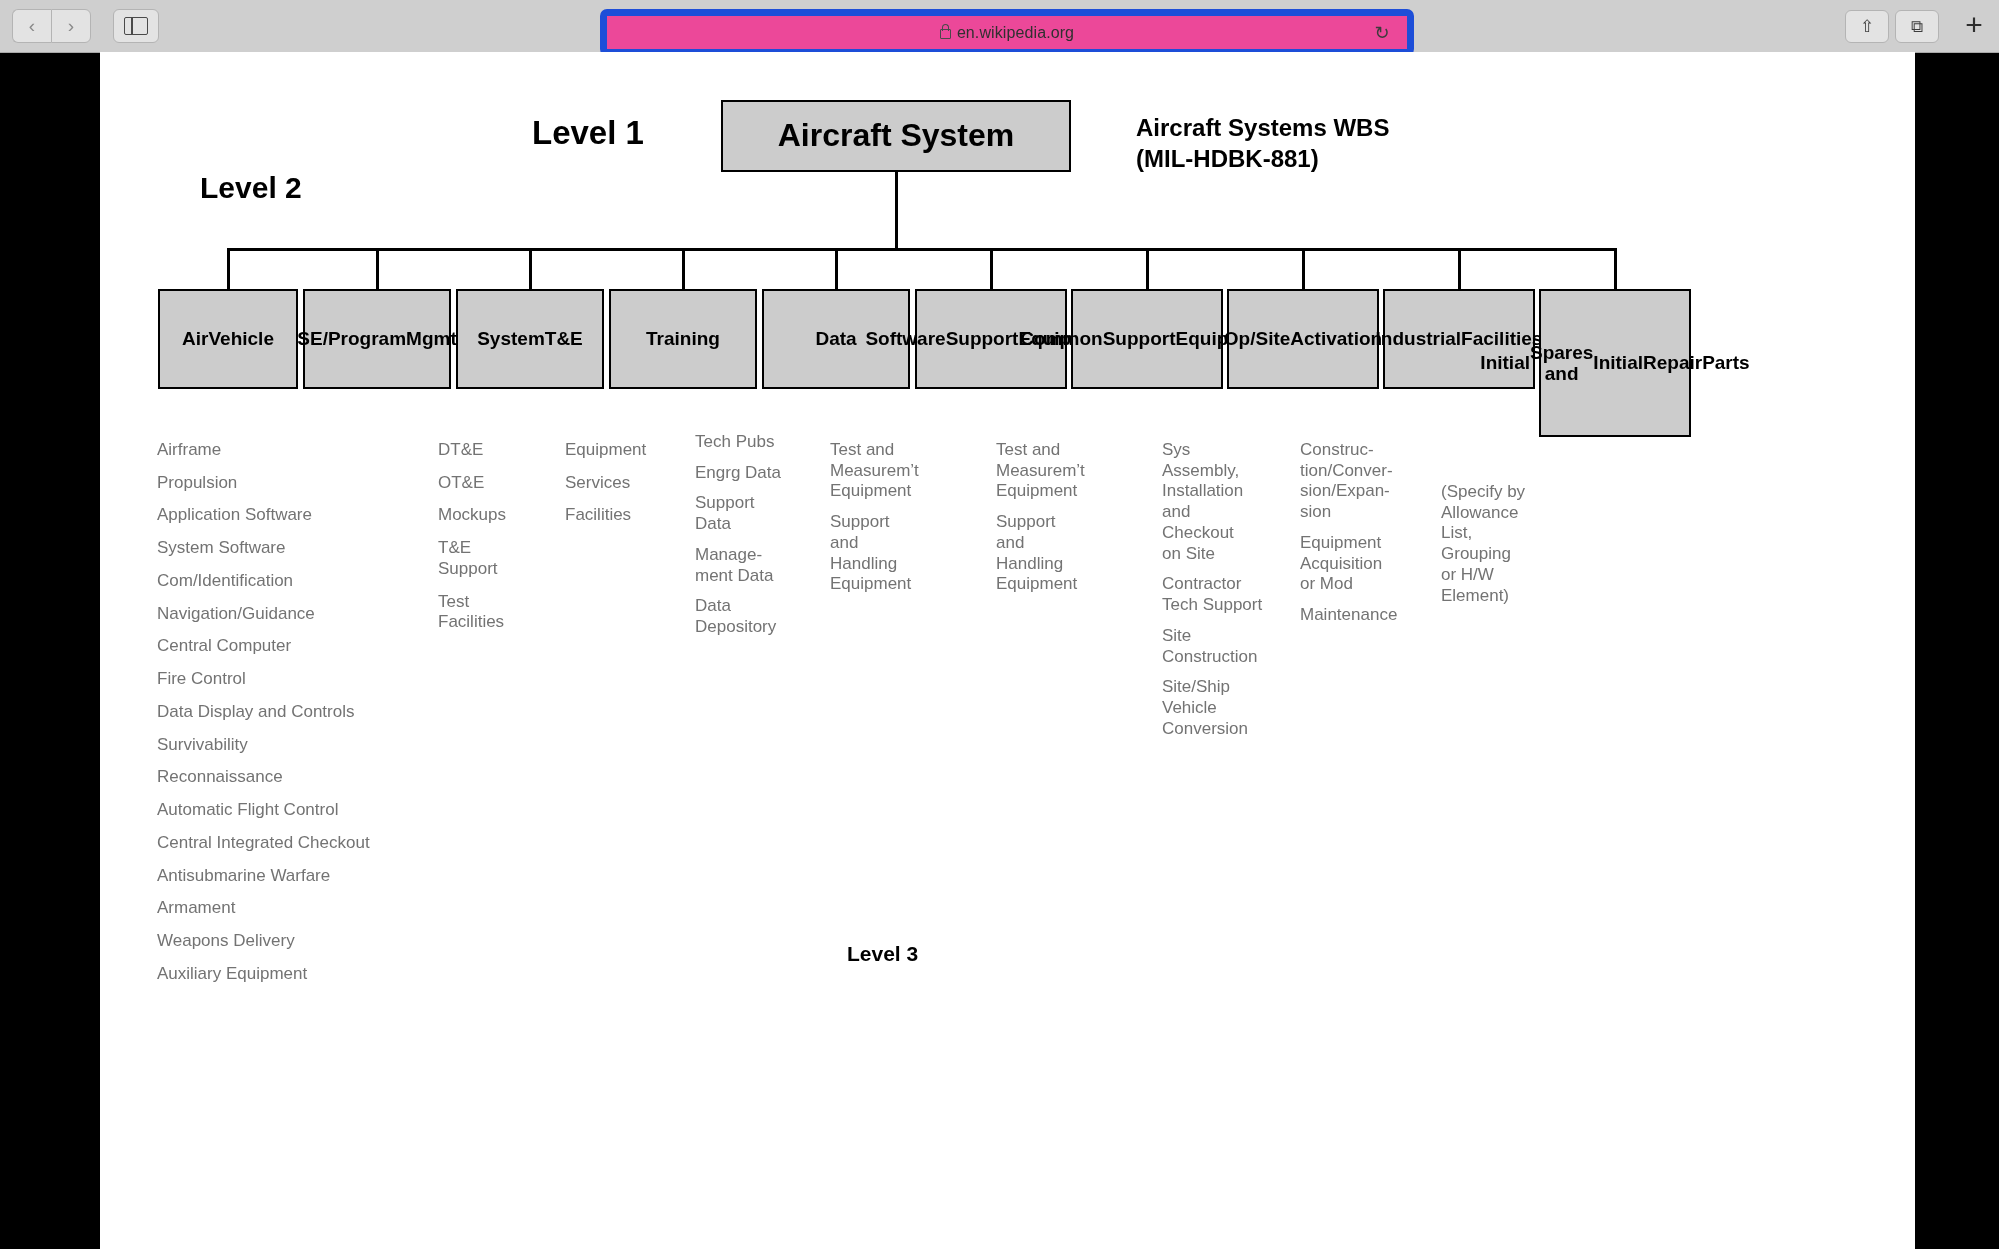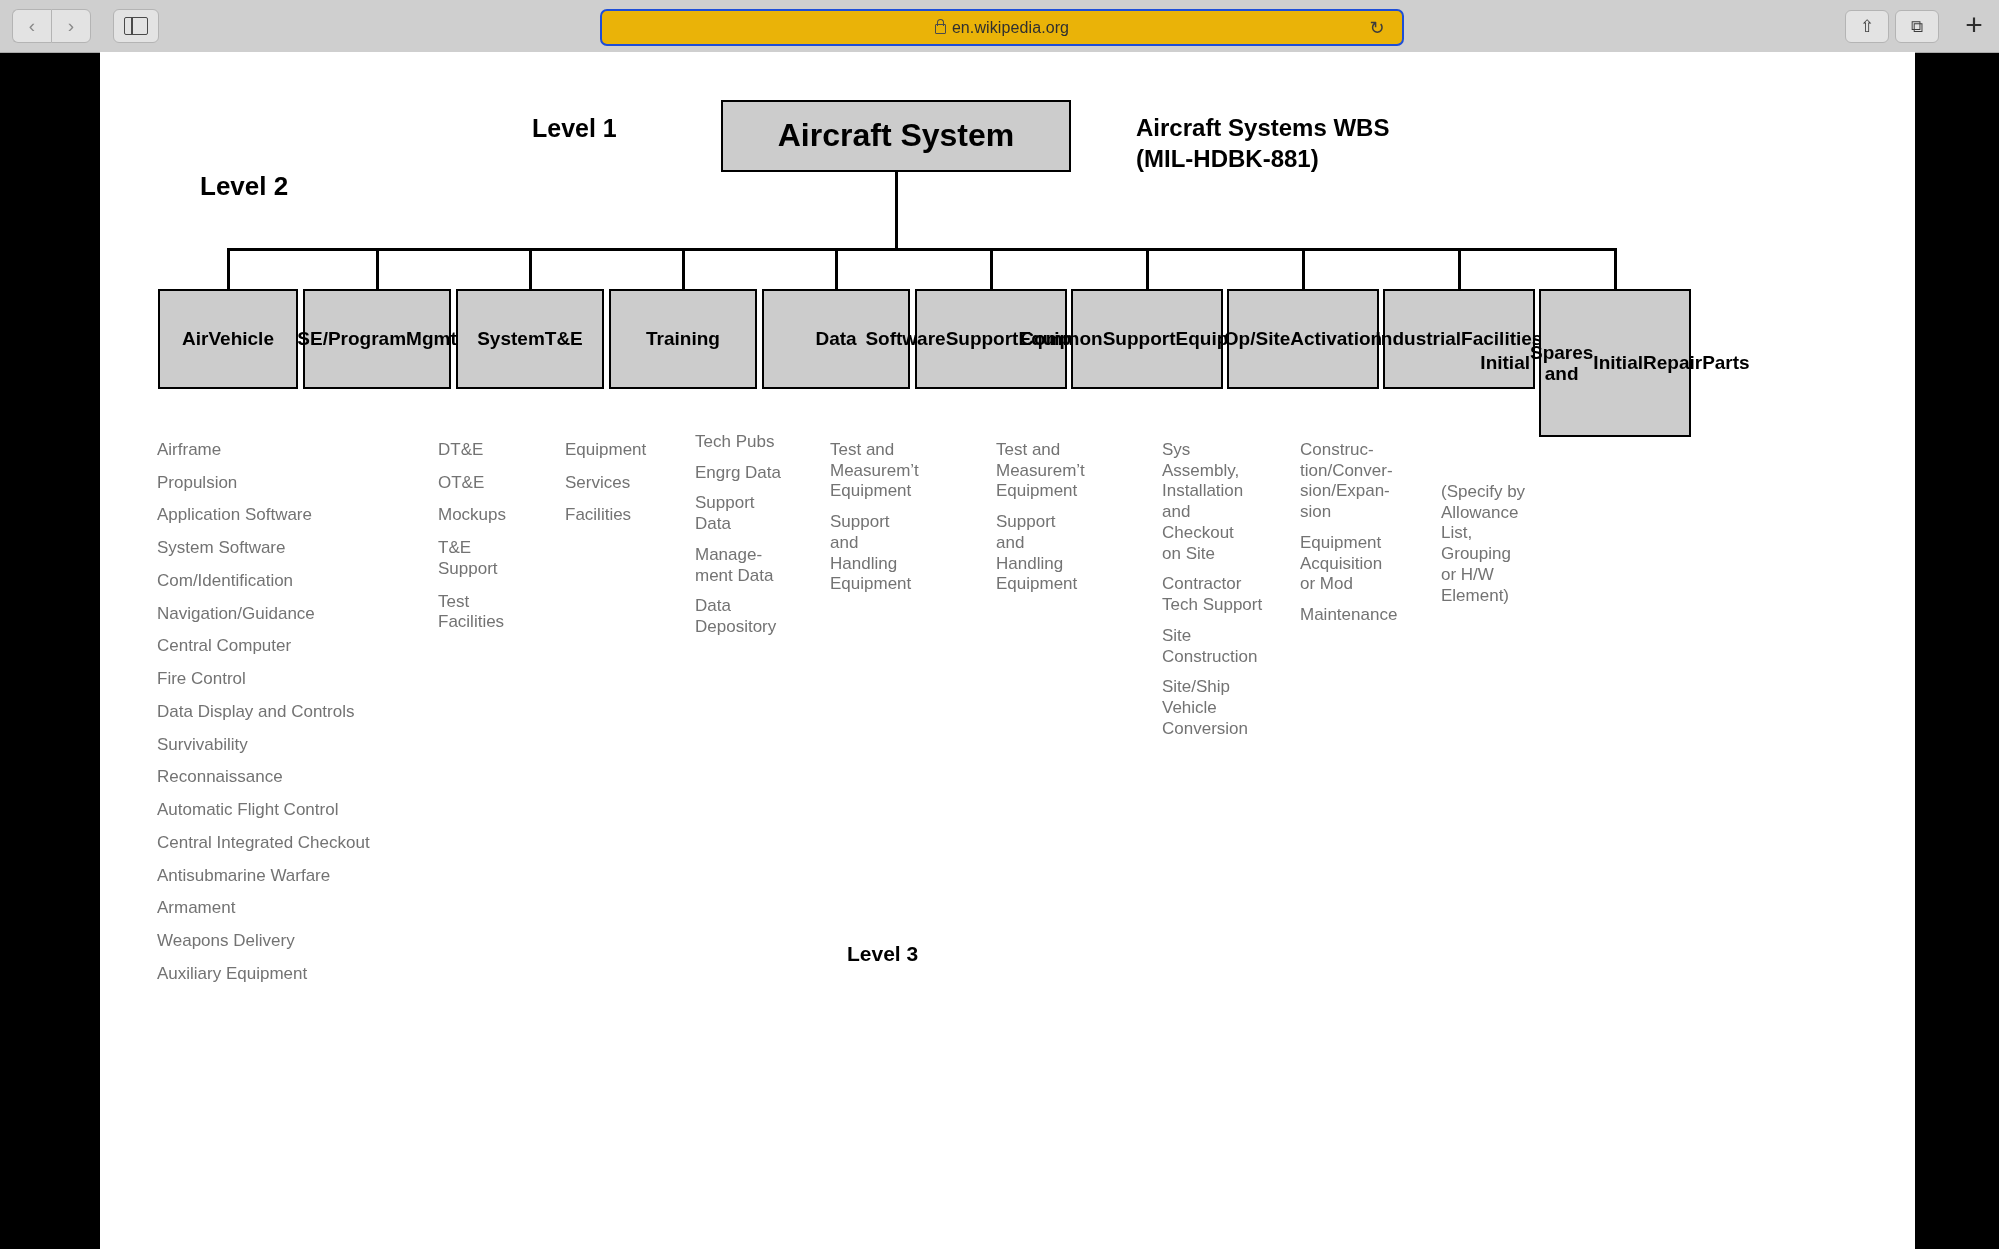--- a/index.html
+++ b/index.html
@@ -55,22 +55,22 @@
     left: 6px; top: 0; bottom: 0;
     width: 1.6px;
     background: #4a4a4a;
   }
   #url-bar {
     position: absolute;
     left: 600px;
     top: 9px;
     width: 800px;
     height: 33px;
-    background: #eab308;
-    border: 2px solid #1d4ed8;
+    background: #ec4899;
+    border: 7px solid #1d4ed8;
     border-radius: 7px;
     display: flex;
     align-items: center;
     justify-content: center;
   }
   #url-text {
     font-size: 16px;
     color: #303030;
     letter-spacing: 0.1px;
   }
@@ -162,22 +162,22 @@
     font-size: 32px;
   }
 
   .l2-box { font-size: 19px; }
 
   .lbl {
     position: absolute;
     font-weight: bold;
     color: #000;
   }
-  #label-level1 { left: 432px; top: 62px; font-size: 25px; }
-  #label-level2 { left: 100px; top: 119px; font-size: 26px; }
+  #label-level1 { left: 432px; top: 62px; font-size: 33px; }
+  #label-level2 { left: 100px; top: 119px; font-size: 30px; }
   #label-level3 { left: 747px; top: 890px; font-size: 21px; }
   #title-block {
     position: absolute;
     left: 1036px; top: 60px;
     font-size: 24px;
     font-weight: bold;
     line-height: 1.3;
     color: #000;
   }
 

